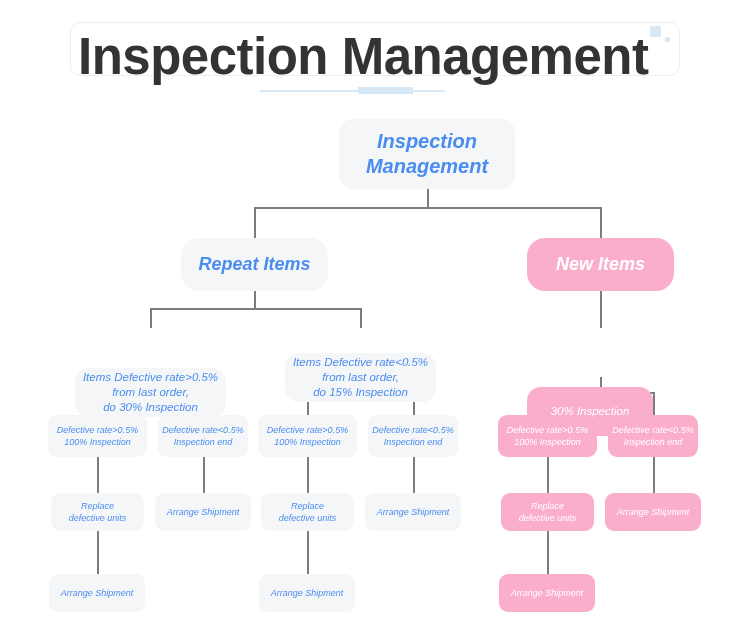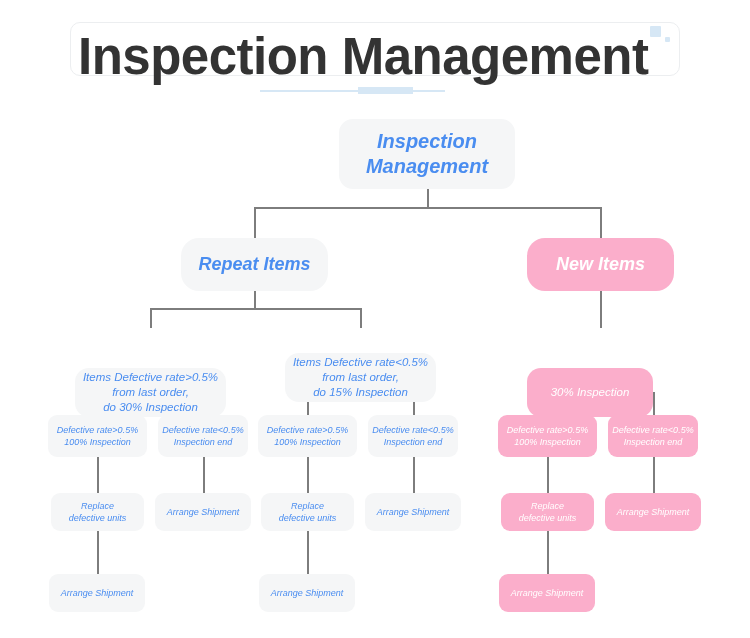--- a/index.html
+++ b/index.html
@@ -182,21 +182,21 @@
 from last order,
 do 30% Inspection</span>
 </div>
 
 <div class="node blue lvl2" style="left:285px; top:313px; width:151px; height:49px;">
   <span class="node-label">Items Defective rate&lt;0.5%
 from last order,
 do 15% Inspection</span>
 </div>
 
-<div class="node pink lvl2" style="left:527px; top:328px; width:126px; height:49px;">
+<div class="node pink lvl2" style="left:527px; top:347px; width:126px; height:49px;">
   <span class="node-label">30% Inspection</span>
 </div>
 
 <div class="node blue lvl3" style="left:48px; top:415px; width:99px; height:42px;">
   <span class="node-label">Defective rate&gt;0.5%
 100% Inspection</span>
 </div>
 
 <div class="node blue lvl3" style="left:158px; top:415px; width:90px; height:42px;">
   <span class="node-label">Defective rate&lt;0.5%

